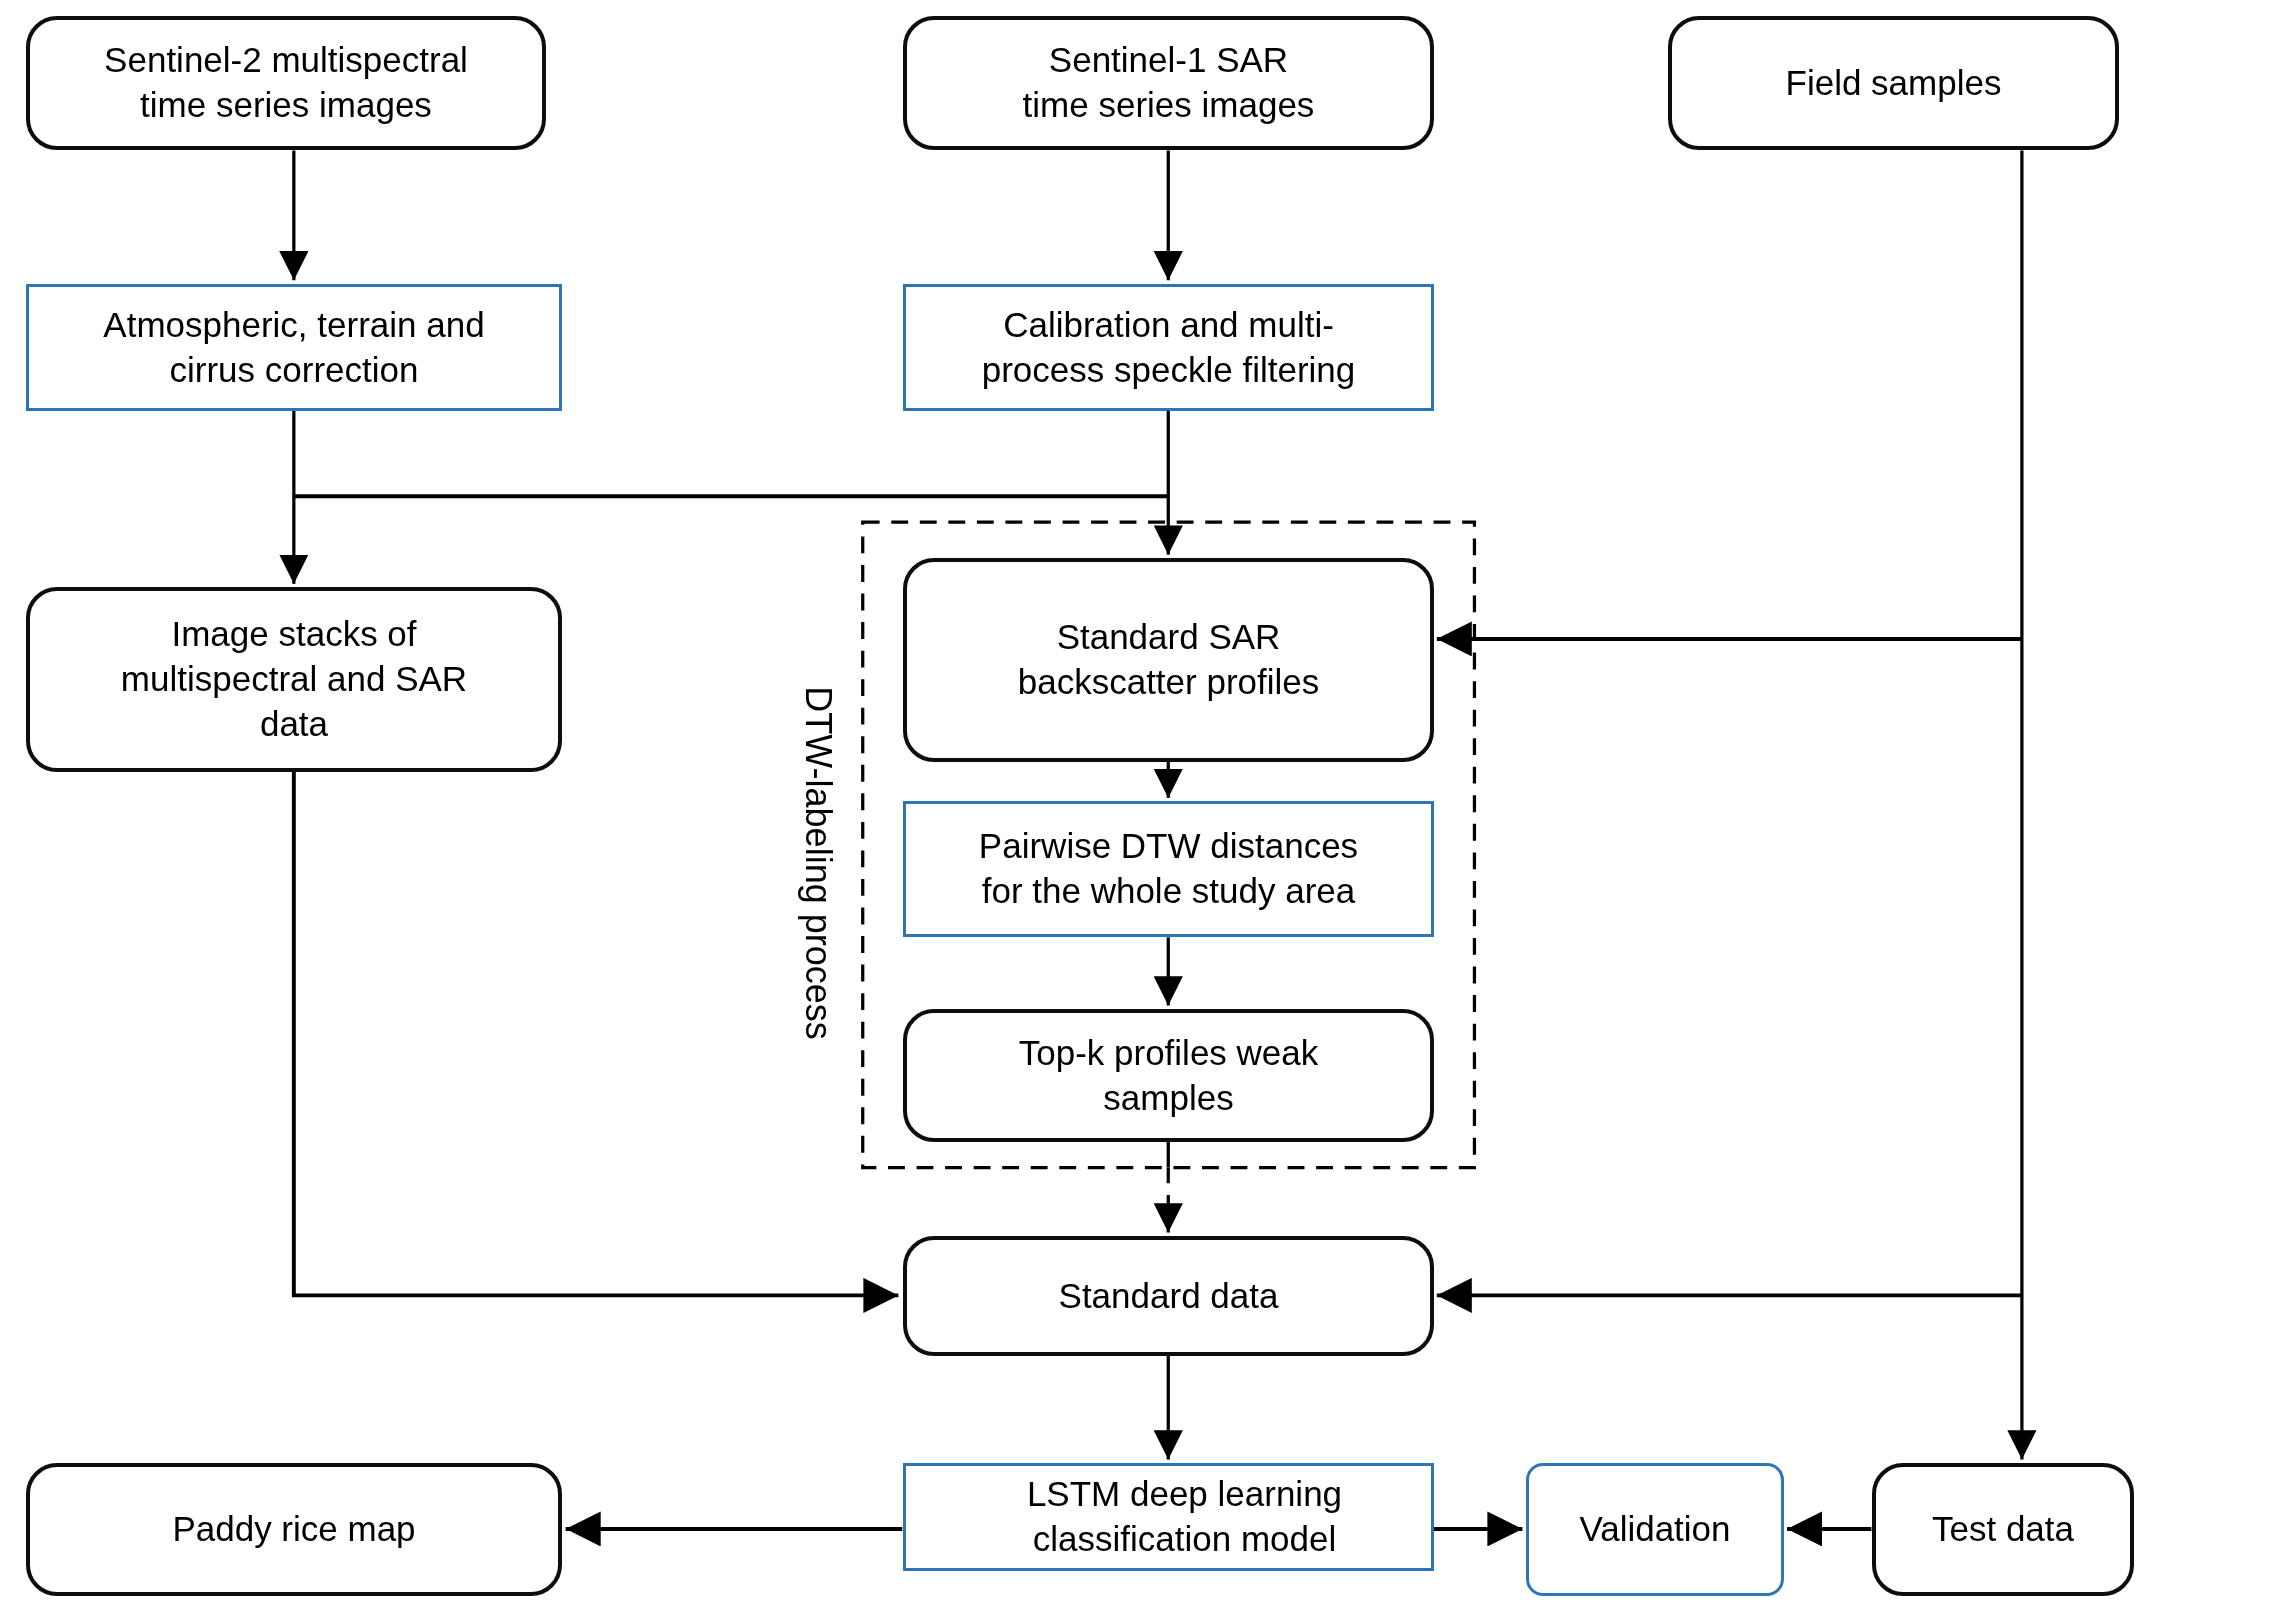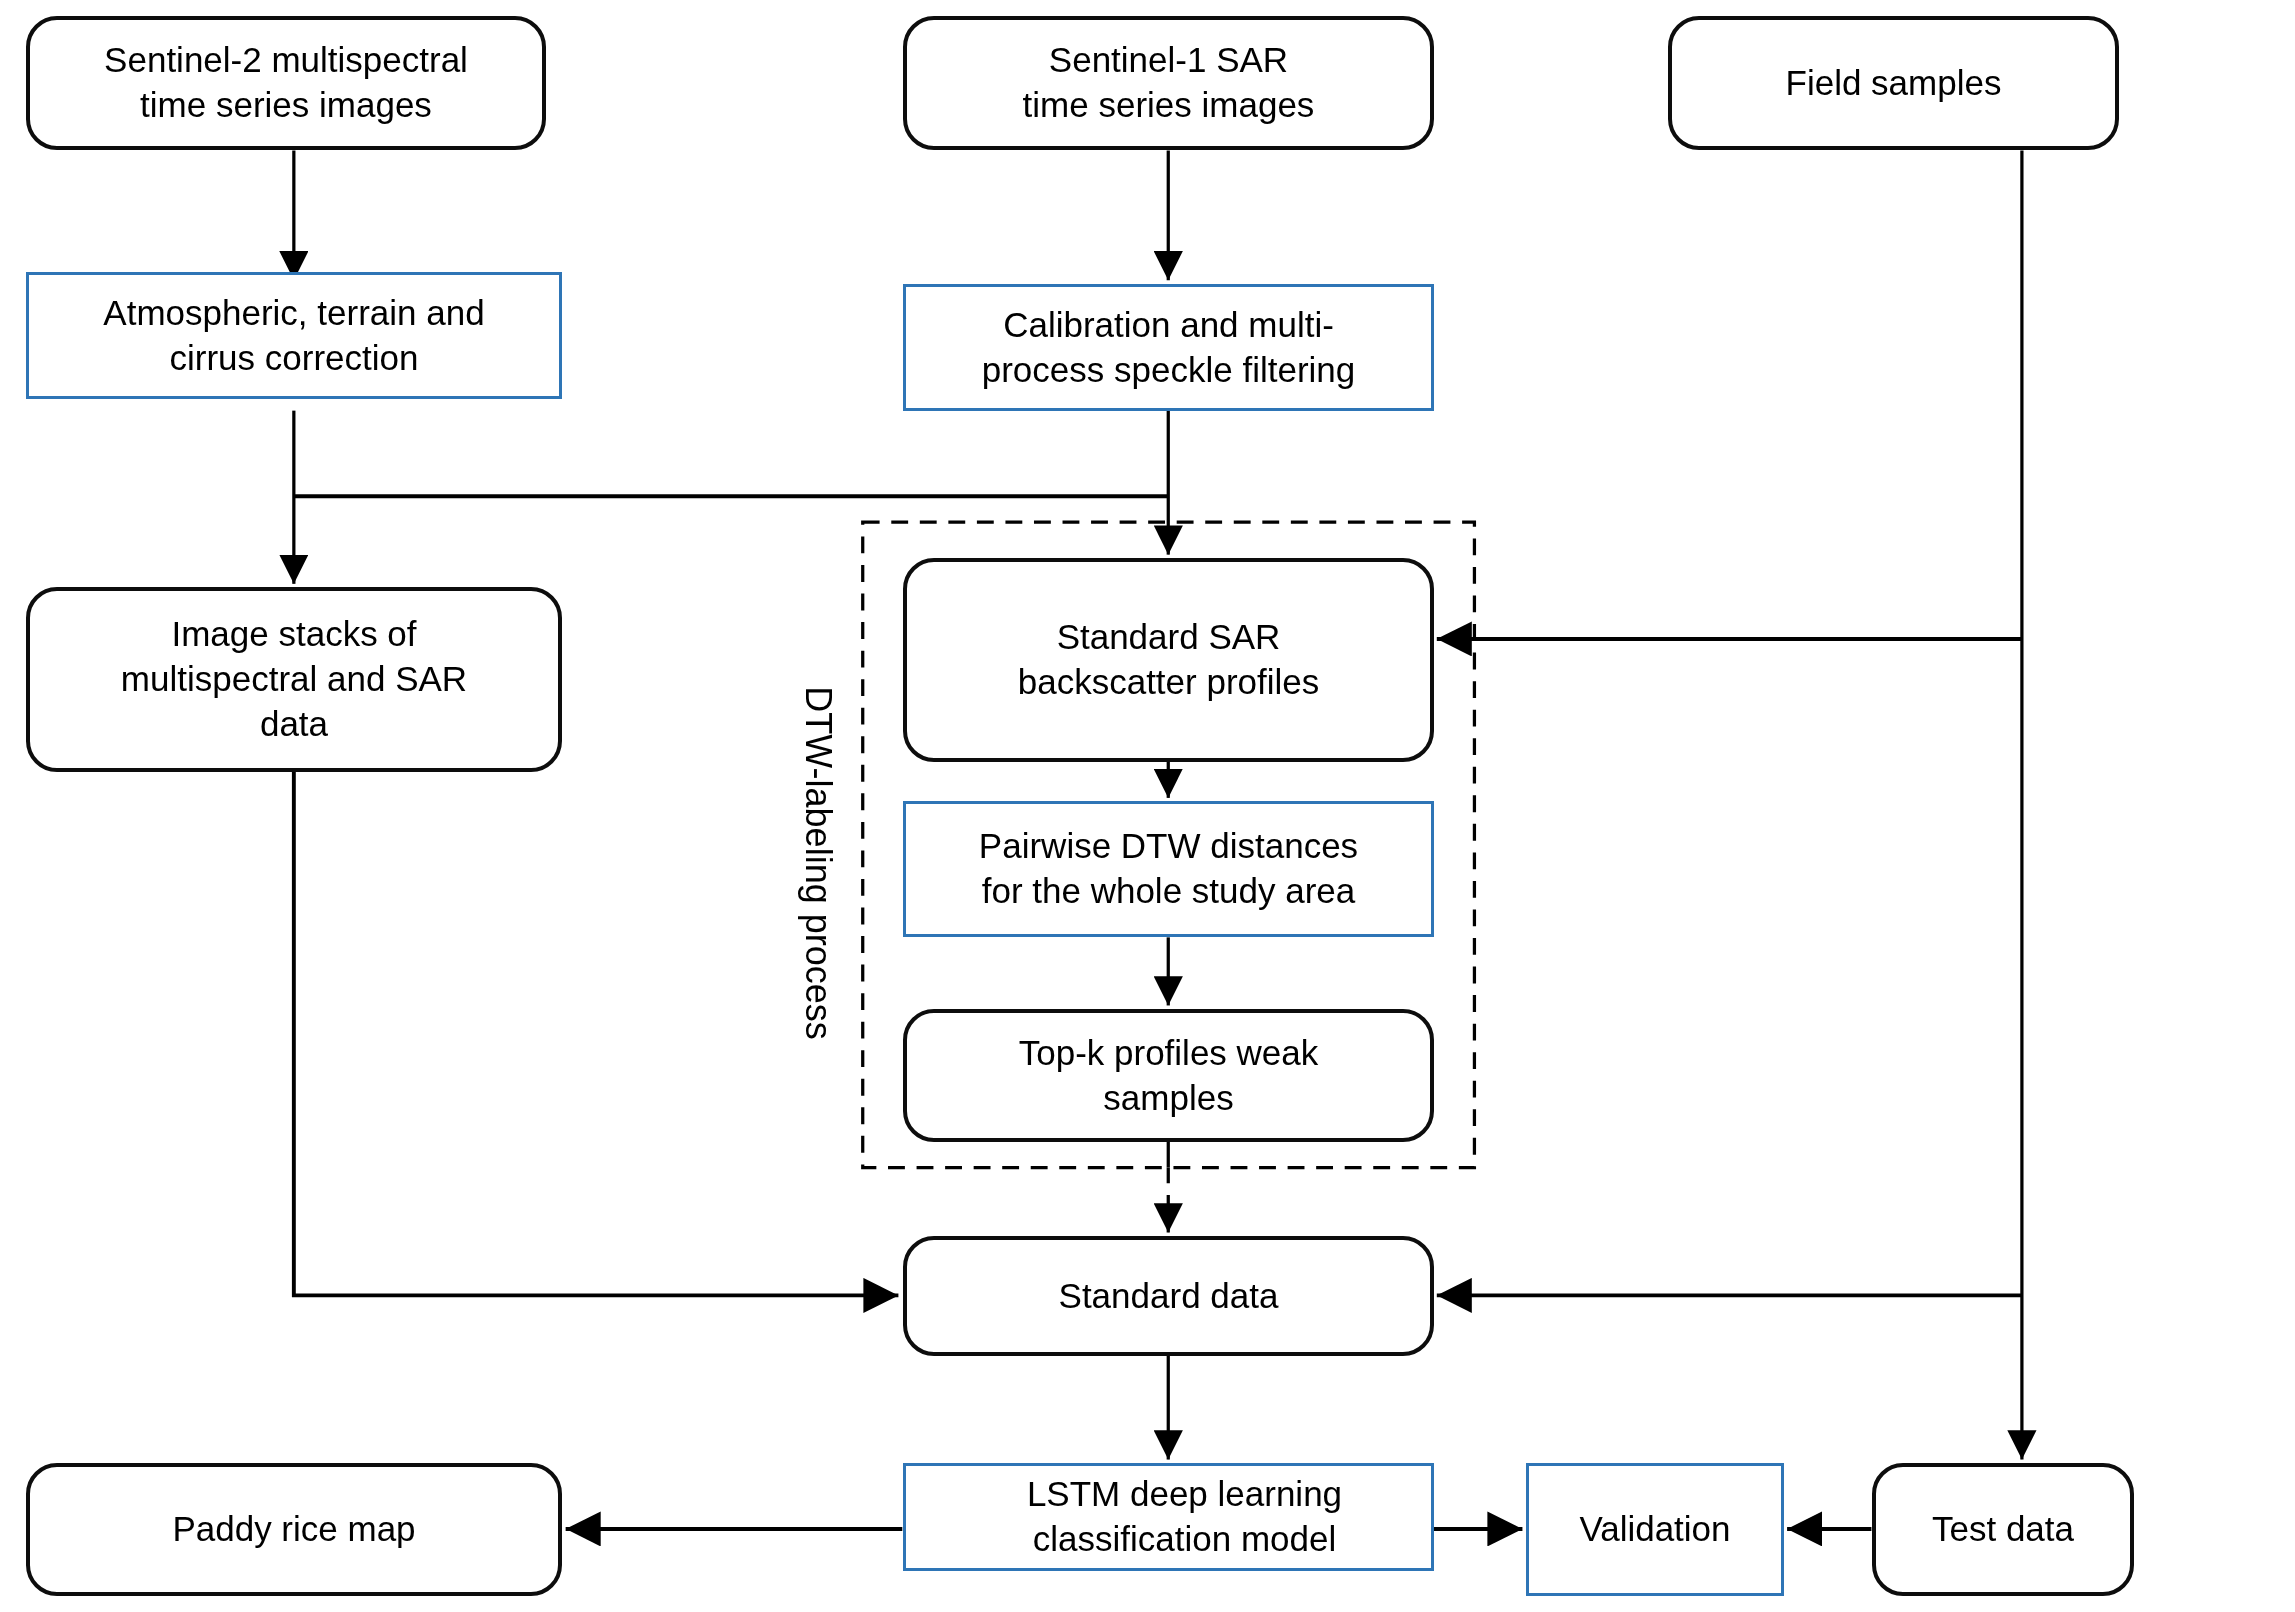--- a/index.html
+++ b/index.html
@@ -62,21 +62,21 @@
     <path d="M2209,2357 H2347" stroke="#000" stroke-width="6" fill="none" marker-end="url(#arr)"></path>
     <path d="M2885,2357 H2755" stroke="#000" stroke-width="6" fill="none" marker-end="url(#arr)"></path>
   </svg>
 
   <div class="node rounded" style="left:26px;top:16px;width:520px;height:134px;">Sentinel-2 multispectral
 time series images</div>
   <div class="node rounded" style="left:903px;top:16px;width:531px;height:134px;">Sentinel-1 SAR
 time series images</div>
   <div class="node rounded" style="left:1668px;top:16px;width:451px;height:134px;">Field samples</div>
 
-  <div class="node blue" style="left:26px;top:272px;width:536px;height:127px;">Atmospheric, terrain and
+  <div class="node blue" style="left:26px;top:284px;width:536px;height:127px;">Atmospheric, terrain and
 cirrus correction</div>
   <div class="node blue" style="left:903px;top:284px;width:531px;height:127px;">Calibration and multi-
 process speckle filtering</div>
 
   <div class="node rounded" style="left:26px;top:587px;width:536px;height:185px;">Image stacks of
 multispectral and SAR
 data</div>
 
   <div class="node rounded" style="left:903px;top:558px;width:531px;height:204px;">Standard SAR
 backscatter profiles</div>
@@ -85,17 +85,17 @@
   <div class="node rounded" style="left:903px;top:1009px;width:531px;height:133px;">Top-k profiles weak
 samples</div>
 
   <div class="vlabel">DTW-labeling process</div>
 
   <div class="node rounded" style="left:903px;top:1236px;width:531px;height:120px;">Standard data</div>
 
   <div class="node rounded" style="left:26px;top:1463px;width:536px;height:133px;">Paddy rice map</div>
   <div class="node blue" style="left:903px;top:1463px;width:531px;height:108px;padding-left:32px;">LSTM deep learning
 classification model</div>
-  <div class="node blue" style="left:1526px;top:1463px;width:258px;height:133px;">Validation</div>
+  <div class="node blue" style="left:1526px;top:1463px;width:258px;height:133px;border-radius:17px;">Validation</div>
   <div class="node rounded" style="left:1872px;top:1463px;width:262px;height:133px;">Test data</div>
 
 </div>
 
 
 </body></html>

